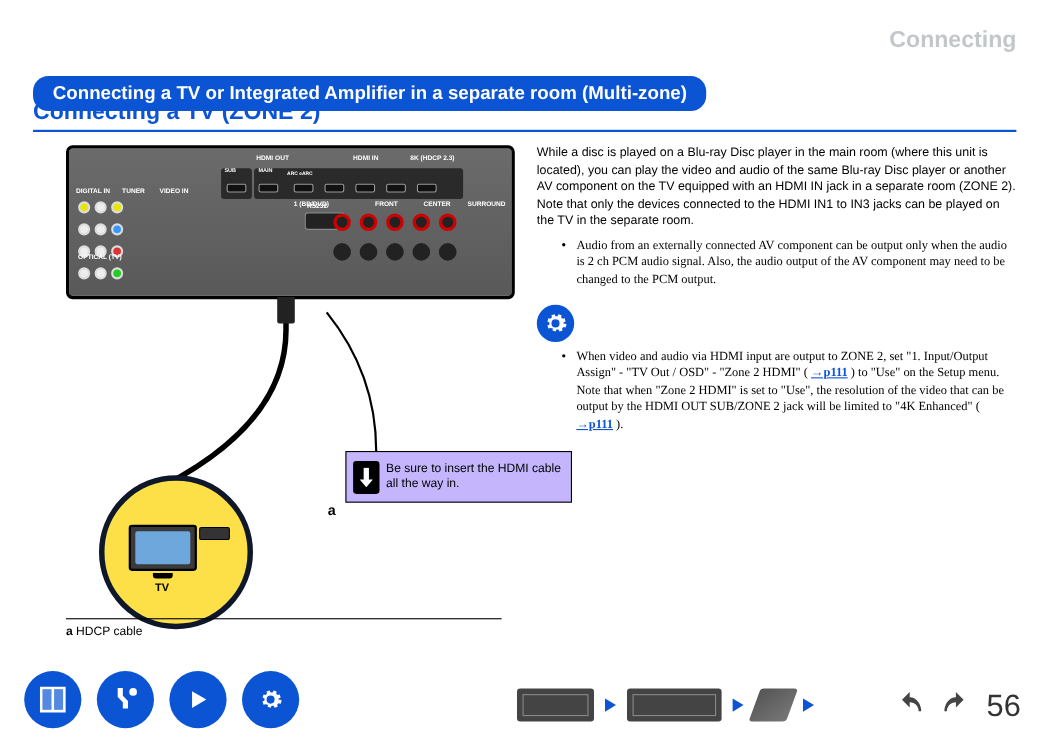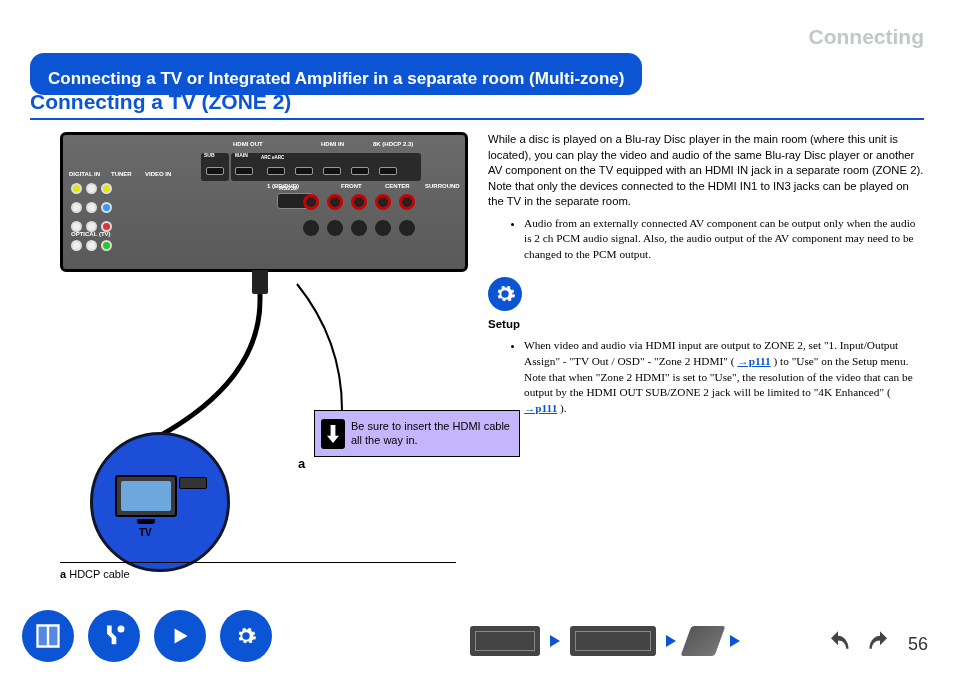--- a/index.html
+++ b/index.html
@@ -11,23 +11,23 @@
     background: #fff;
     color: #000;
     overflow: hidden;
   }
   .header-row { position: absolute; top: 25px; left: 0; right: 0; }
   .section-label {
     position: absolute; right: 30px; top: 0;
     color: #c2c7ca; font-size: 21px; font-weight: bold;
   }
   .chapter-bar {
-    position: absolute; left: 30px; top: 28px;
+    position: absolute; left: 30px; top: 44px;
     background: #0b55d4; color: #fff; font-weight: bold;
-    padding: 16px 18px 6px 18px; border-radius: 14px;
+    padding: 6px 18px 6px 18px; border-radius: 14px;
     font-size: 17px;
   }
   .subhead {
     position: absolute; left: 30px; top: 90px;
     color: #0b55d4; font-size: 21px; font-weight: bold;
   }
   .blue-rule {
     position: absolute; left: 30px; right: 30px; top: 118px;
     border-top: 2px solid #0b55d4;
   }
@@ -59,21 +59,21 @@
   .rca.b{background:#39f;} .rca.g{background:#2c2;}
   .speaker-bank { position:absolute; right:6px; top:56px; width:160px; height:74px; }
   .spk { width:16px; height:16px; border-radius:50%; border:3px solid #c00; display:inline-block; margin:3px 4px; background:#222;}
   .spk.k { border-color:#222; }
   .rs232 { position:absolute; left:214px; top:58px; width:36px; height:16px; background:#222; border:1px solid #888; border-radius:3px;}
   .cable-path {
     position: absolute; left: 52px; top: 138px; width: 300px; height: 260px; pointer-events:none;
   }
   .tv-circle {
     position: absolute; left: 30px; top: 300px; width: 140px; height: 140px;
-    border: 3px solid #0f172a; border-radius: 50%; background:#1d4ed8;
+    border: 5px solid #0f172a; border-radius: 50%; background:#fde047;
   }
   .tv-box {
     position: absolute; left: 22px; top: 40px; width: 62px; height: 42px;
     background:#3a3a3a; border:2px solid #000; border-radius:3px;
   }
   .tv-screen { position:absolute; inset:4px; background:#6da7dc; border-radius:2px;}
   .tv-stand { position:absolute; left:44px; top:84px; width:18px; height:5px; background:#000; border-radius:0 0 3px 3px;}
   .tv-label { position:absolute; left:46px; top:92px; font-size:10px; font-weight:bold;}
   .hdmi-plug {
     position: absolute; left: 86px; top: 42px; width: 28px; height: 12px;
@@ -113,21 +113,21 @@
     width:52px; height:52px; border-radius:50%; background:#0b55d4;
     display:flex; align-items:center; justify-content:center; color:#fff;
   }
   .mid-icons { position:absolute; left:470px; bottom:6px; display:flex; align-items:center; gap:10px;}
   .device { width:70px; height:30px; background:#444; border-radius:3px; position:relative;}
   .device::after{content:"";position:absolute;inset:5px;border:1px solid #888;}
   .remote { width:34px; height:30px; background:linear-gradient(135deg,#555,#777); transform:skewX(-20deg); border-radius:3px;}
   .play-sm { width:0;height:0;border-left:10px solid #0b55d4;border-top:6px solid transparent;border-bottom:6px solid transparent;}
   .undo { width:28px; height:28px; }
   .undo svg, .redo svg { width:28px; height:28px; }
-  .page-no { font-size:18px; color:#333; }
+  .page-no { font-size:28px; color:#333; }
   .right-cluster { position:absolute; right:26px; bottom:4px; display:flex; align-items:center; gap:14px;}
   
   .gear-svg { width:22px; height:22px; fill:#fff;}
 </style>
 </head>
 <body>
 
 <div class="header-row">
   <div class="section-label">Connecting</div>
   <div class="chapter-bar">Connecting a TV or Integrated Amplifier in a separate room (Multi-zone)</div>
@@ -203,21 +203,20 @@
 <div class="body-col">
   <div>While a disc is played on a Blu-ray Disc player in the main room (where this unit is located), you can play the video and audio of the same Blu-ray Disc player or another AV component on the TV equipped with an HDMI IN jack in a separate room (ZONE 2). Note that only the devices connected to the HDMI IN1 to IN3 jacks can be played on the TV in the separate room.</div>
   <ul>
     <li>Audio from an externally connected AV component can be output only when the audio is 2 ch PCM audio signal. Also, the audio output of the AV component may need to be changed to the PCM output.</li>
   </ul>
   <div class="setup-icon">
     <svg class="gear-svg" viewBox="0 0 24 24">
       <path d="M12 8a4 4 0 100 8 4 4 0 000-8zm9 4l2 1-1 3-2-.5a8 8 0 01-1.5 1.5l.5 2-3 1-1-2a8 8 0 01-2 0l-1 2-3-1 .5-2A8 8 0 017 16.5L5 17l-1-3 2-1a8 8 0 010-2l-2-1 1-3 2 .5A8 8 0 018.5 6L8 4l3-1 1 2a8 8 0 012 0l1-2 3 1-.5 2A8 8 0 0119 7.5l2-.5 1 3-2 1a8 8 0 010 2z"></path>
     </svg>
   </div>
-  <div class="setup-head">Setup</div>
   <ul>
     <li>
       <span>When video and audio via HDMI input are output to ZONE 2, set "1. Input/Output Assign" - "TV Out / OSD" - "Zone 2 HDMI" ( </span>
       <span class="link">→p111</span>
       <span>) to "Use" on the Setup menu. Note that when "Zone 2 HDMI" is set to "Use", the resolution of the video that can be output by the HDMI OUT SUB/ZONE 2 jack will be limited to "4K Enhanced" ( </span>
       <span class="link">→p111</span>
       <span>).</span>
     </li>
   </ul>
 </div>

